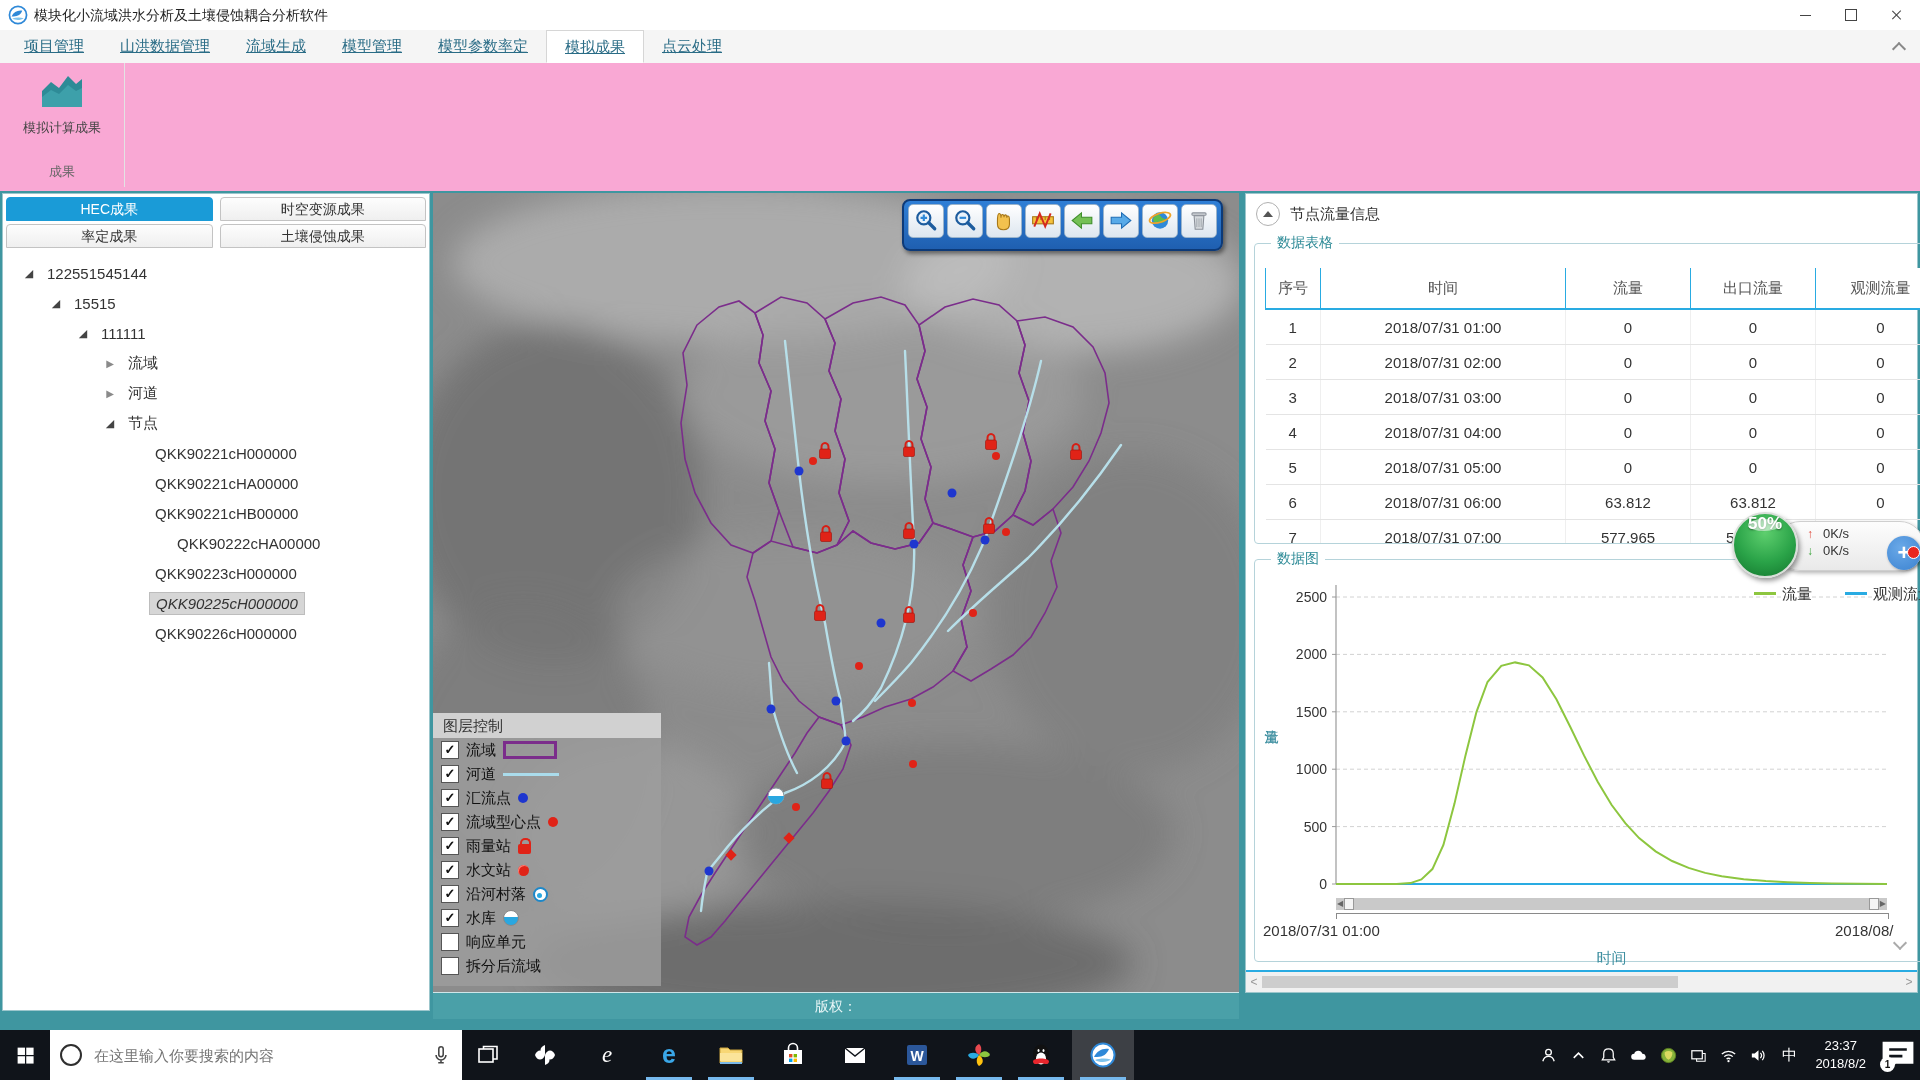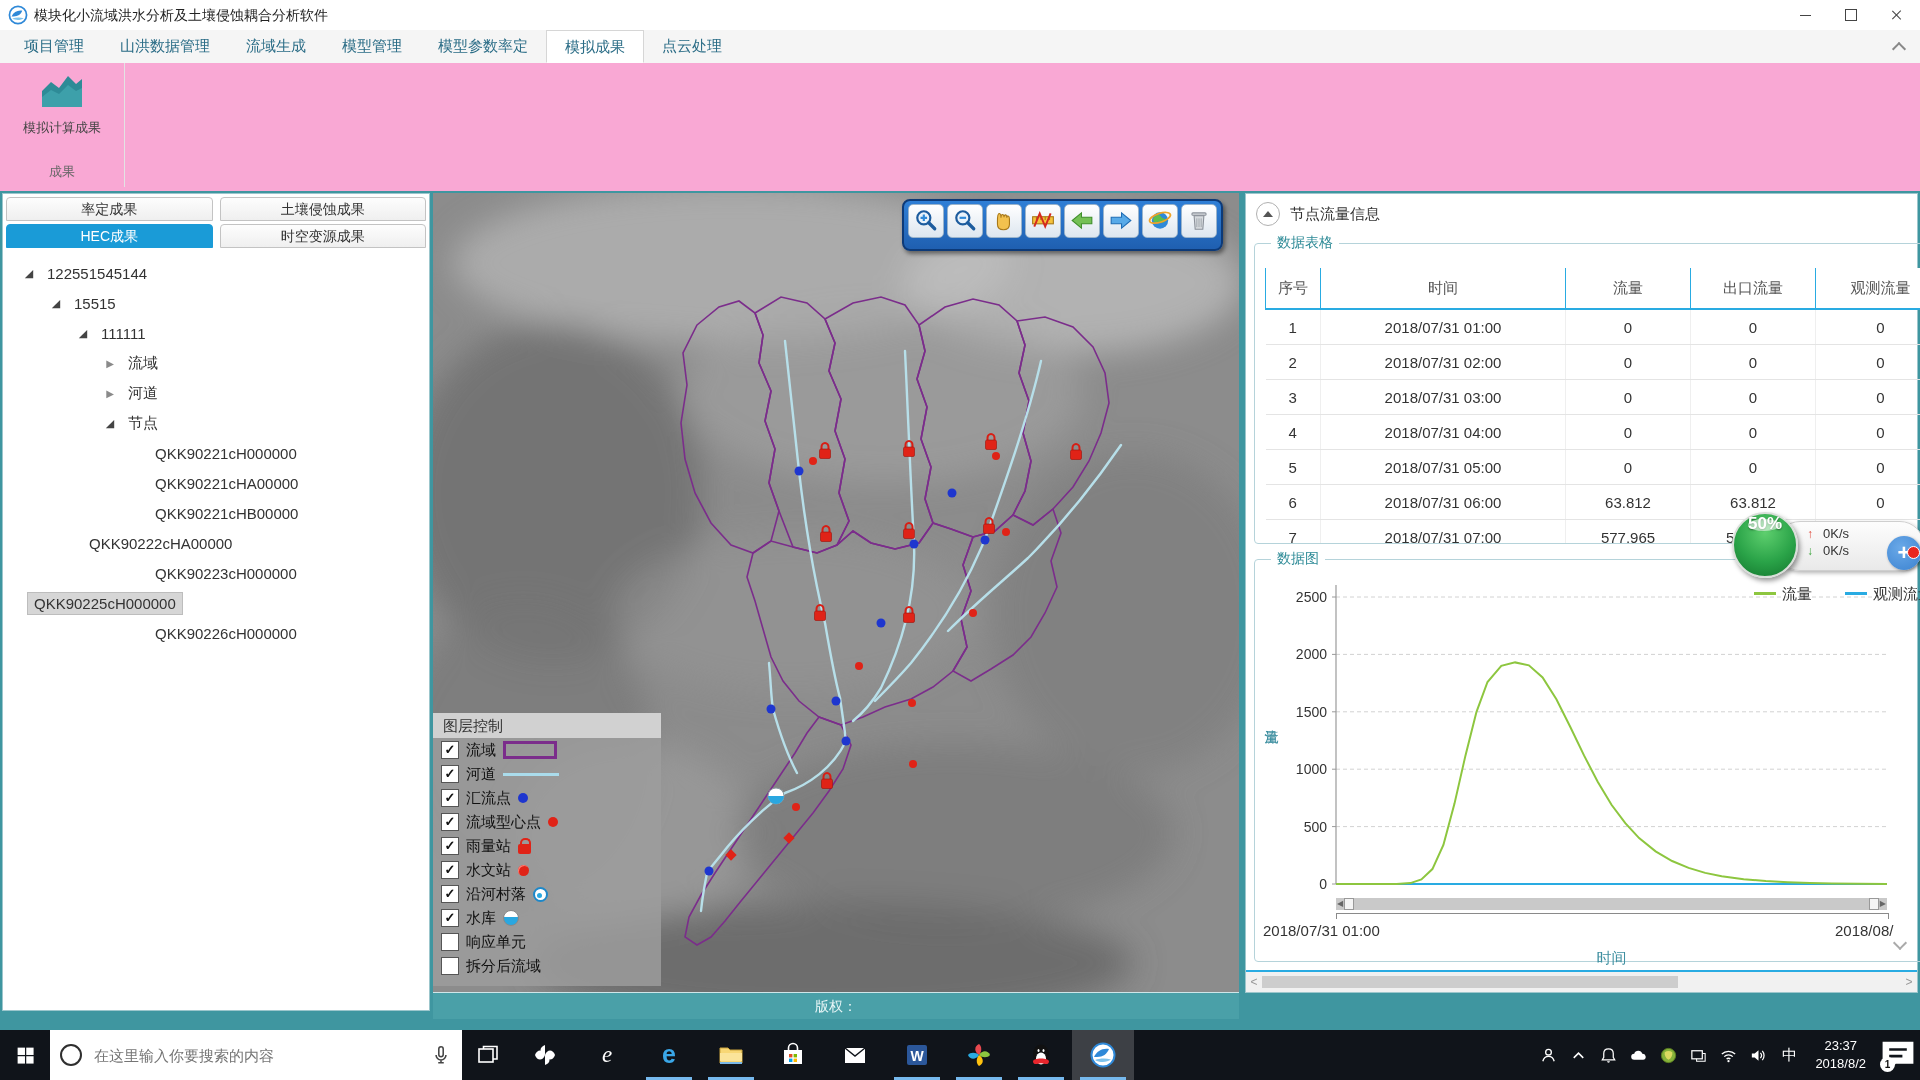--- a/index.html
+++ b/index.html
@@ -12,21 +12,21 @@
   .wctl{position:absolute;top:0;height:30px;width:46px;display:flex;align-items:center;justify-content:center;cursor:default;}
   .wctl.min{right:92px}.wctl.max{right:46px}.wctl.close{right:0}
   .glyph-min{width:11px;height:1px;background:#444;}
   .glyph-max{width:10px;height:10px;border:1px solid #444;}
   .glyph-close{position:relative;width:12px;height:12px;}
   .glyph-close:before,.glyph-close:after{content:"";position:absolute;left:5px;top:0;width:1.4px;height:12px;background:#444;}
   .glyph-close:before{transform:rotate(45deg)}.glyph-close:after{transform:rotate(-45deg)}
   
   .menubar{position:absolute;left:0;top:30px;width:100%;height:33px;background:#f5f5f5;border-bottom:1px solid #e3e3e3;}
   #menu-tabs{display:flex;height:100%;padding-left:6px;}
-  .mtab{padding:0 18px;line-height:32px;font-size:15px;color:#2a6c86;cursor:default;}
+  .mtab{padding:0 18px;line-height:32px;font-size:15px;color:#2a6c86;cursor:default;text-decoration:underline;}
   .mtab.active{background:#fff;border:1px solid #d6d6d6;border-bottom:1px solid #fff;}
   .menu-chev{position:absolute;right:16px;top:14px;width:8px;height:8px;border-left:2px solid #888;border-top:2px solid #888;transform:rotate(45deg);}
   
   .ribbon{position:absolute;left:0;top:63px;width:100%;height:128px;background:#f9a8d4;border-bottom:2px solid #4aa0a8;}
   .rgroup{position:absolute;left:0;top:0;width:124px;height:124px;border-right:1px solid #e3e3e3;}
   .rbtn{position:absolute;left:12px;top:8px;width:100px;text-align:center;cursor:default;}
   .rbtn svg{width:48px;height:42px;}
   .rbtn-label{font-size:13px;color:#444;margin-top:3px;}
   .rgroup-label{position:absolute;left:0;bottom:6px;width:100%;text-align:center;font-size:13px;color:#666;}
   
@@ -190,27 +190,27 @@
           </svg>
         <div class="rbtn-label">模拟计算成果</div>
       </div>
       <div class="rgroup-label">成果</div>
     </div>
   </div>
 
   <div class="main">
 
     <div class="left-panel">
+      <div class="ltrow" id="ltabs2">
+          <div class="ltab active">HEC成果</div>
+          <div class="ltab">时空变源成果</div>
+        </div>
       <div class="ltrow" id="ltabs1">
           <div class="ltab">率定成果</div>
           <div class="ltab">土壤侵蚀成果</div>
-        </div>
-      <div class="ltrow" id="ltabs2">
-          <div class="ltab active">HEC成果</div>
-          <div class="ltab">时空变源成果</div>
         </div>
       <div id="tree">
           <div class="titem" style="padding-left: 14px;">
             <span class="tarrow">◢</span>
             <span class="tlabel">122551545144</span>
           </div>
           <div class="titem" style="padding-left: 41px;">
             <span class="tarrow">◢</span>
             <span class="tlabel">15515</span>
           </div>
@@ -235,29 +235,29 @@
             <span class="tlabel">QKK90221cH000000</span>
           </div>
           <div class="titem" style="padding-left: 122px;">
             <span class="tarrow"></span>
             <span class="tlabel">QKK90221cHA00000</span>
           </div>
           <div class="titem" style="padding-left: 122px; align-items: center;">
             <span class="tarrow"></span>
             <span class="tlabel">QKK90221cHB00000</span>
           </div>
-          <div class="titem" style="padding-left: 56px;">
+          <div class="titem" style="padding-left: 100px; margin-left: 44px;">
             <span class="tarrow"></span>
             <span class="tlabel">QKK90222cHA00000</span>
           </div>
           <div class="titem" style="padding-left: 122px;">
             <span class="tarrow"></span>
             <span class="tlabel">QKK90223cH000000</span>
           </div>
-          <div class="titem" style="">
+          <div class="titem" style="padding-left: 122px; font-style: italic;">
             <span class="tarrow"></span>
             <span class="tlabel sel">QKK90225cH000000</span>
           </div>
           <div class="titem" style="padding-left: 122px;">
             <span class="tarrow"></span>
             <span class="tlabel">QKK90226cH000000</span>
           </div>
         </div>
     </div>
 

